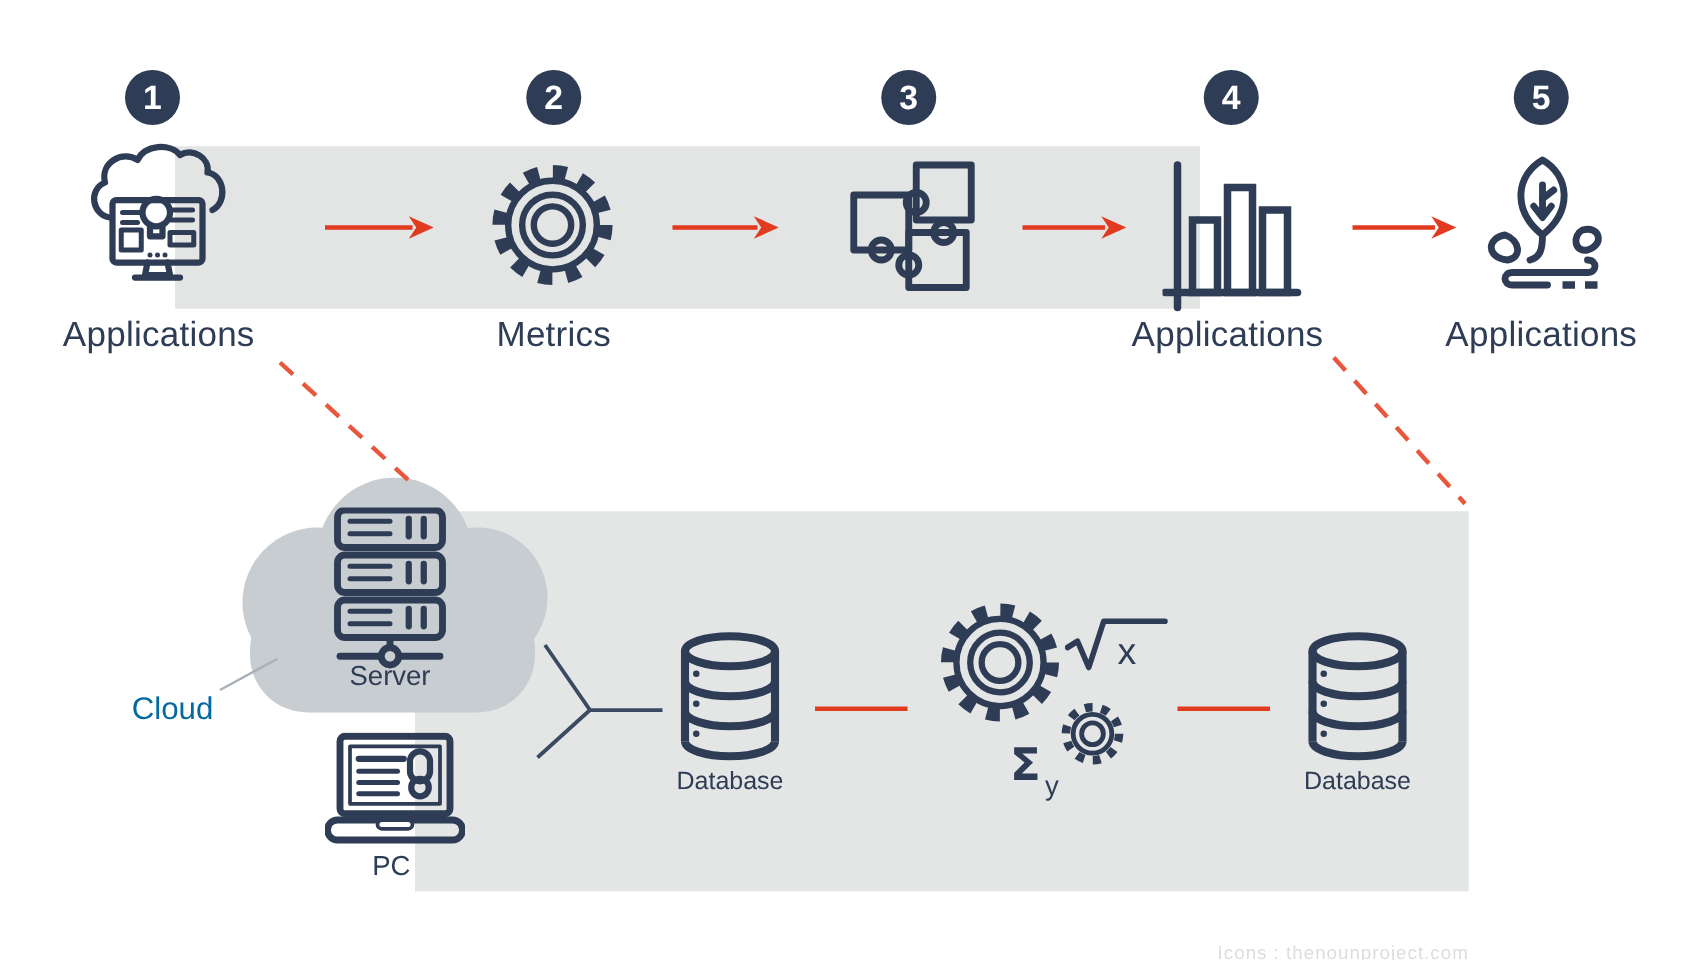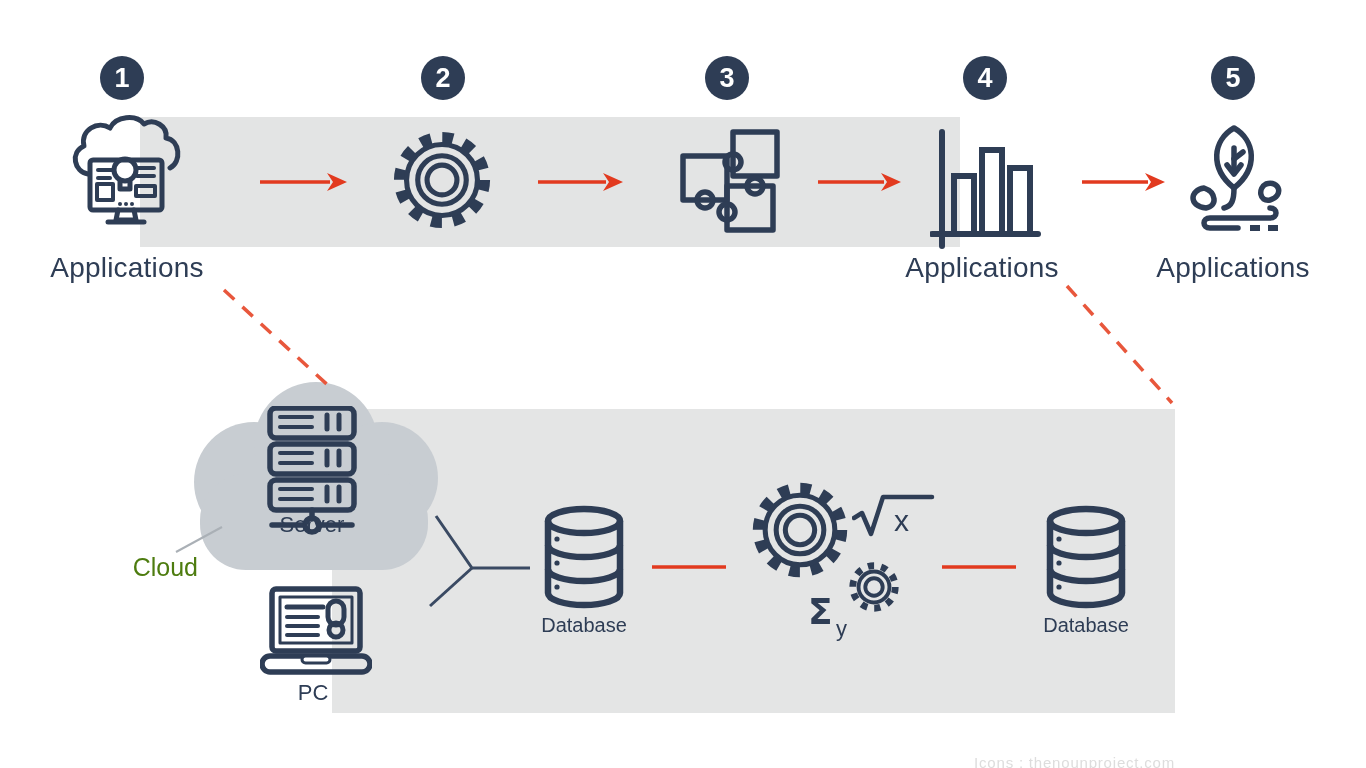--- a/index.html
+++ b/index.html
@@ -12,21 +12,21 @@
   .panel{background:#e4e5e5;}
   .step-badge{
     width:44px;height:44px;border-radius:50%;background:#2e3d55;color:#fff;
     display:flex;align-items:center;justify-content:center;
     font-size:27px;font-weight:bold;z-index:5;
   }
   .step-label{
     font-size:28px;color:#2e3d55;text-align:center;z-index:5;letter-spacing:0.2px;
   }
   .small-label{font-size:20px;color:#2e3d55;text-align:center;z-index:5;}
-  .cloud-label{font-size:25px;color:#4d7c0f;text-align:right;z-index:5;}
+  .cloud-label{font-size:25px;color:#0369a1;text-align:center;z-index:5;}
   .ml-title{font-size:21px;color:#2e3d55;text-align:center;z-index:5;}
   .credit{
     font-size:15px;color:#dddddd;text-align:right;letter-spacing:0.8px;z-index:5;margin-top:40px;
   }
   svg{display:block;}
   .icon{z-index:4;}
   .blob{z-index:2;}
   .overlay{z-index:3;pointer-events:none;}
   .lift{z-index:5;}
 </style>
@@ -162,20 +162,21 @@
       <path d="M84,62 C98,58 102,74 88,78 C77,80 76,66 84,62 Z"></path>
       <path d="M88,86 C96,86 96,96 88,96 L28,96 C20,96 20,106 28,106 L56,106"></path>
     </g>
     <g stroke="#2e3d55" stroke-width="6" stroke-linecap="butt">
       <line x1="68" y1="106" x2="78" y2="106"></line>
       <line x1="86" y1="106" x2="96" y2="106"></line>
     </g>
   </svg>
 
   <div class="abs step-label" style="left:-3px;top:252px;width:260px;">Applications</div>
+  <div class="abs step-label" style="left:313px;top:252px;width:260px;">Metrics</div>
   <div class="abs step-label" style="left:852px;top:252px;width:260px;">Applications</div>
   <div class="abs step-label" style="left:1103px;top:252px;width:260px;">Applications</div>
 
   <svg class="abs icon" style="left:264px;top:406px;" width="96" height="132" viewBox="0 0 96 132">
     <g stroke="#2e3d55" fill="none" stroke-width="5.5" stroke-linecap="round" stroke-linejoin="round">
       <rect x="6" y="2" width="84" height="30" rx="6"></rect>
       <rect x="6" y="38" width="84" height="30" rx="6"></rect>
       <rect x="6" y="74" width="84" height="30" rx="6"></rect>
       <g stroke-width="4">
         <line x1="16" y1="11" x2="48" y2="11"></line>
@@ -192,21 +193,21 @@
           <line x1="75" y1="45" x2="75" y2="59"></line>
         <line x1="63" y1="81" x2="63" y2="95"></line>
           <line x1="75" y1="81" x2="75" y2="95"></line>
       </g>
       <line x1="48" y1="104" x2="48" y2="112"></line>
       <line x1="8" y1="119" x2="40" y2="119"></line>
       <line x1="56" y1="119" x2="88" y2="119"></line>
       <circle cx="48" cy="119" r="7"></circle>
     </g>
   </svg>
-  <div class="abs small-label lift" style="left:232px;top:512px;width:160px;font-size:22px;text-align:center;">Server</div>
+  <div class="abs small-label lift" style="left:232px;top:528px;width:160px;font-size:22px;text-align:center;">Server</div>
 
   <div class="abs cloud-label" style="left:78px;top:553px;width:120px;">Cloud</div>
 
   <svg class="abs icon" style="left:260px;top:586px;" width="112" height="94" viewBox="0 0 112 94">
     <g stroke="#2e3d55" fill="none" stroke-width="5.5" stroke-linecap="round" stroke-linejoin="round">
       <rect x="12" y="3" width="88" height="62" rx="4"></rect>
       <rect x="20" y="11" width="72" height="46" stroke-width="3"></rect>
       <line x1="27" y1="21" x2="63" y2="21" stroke-width="5"></line>
       <line x1="27" y1="31" x2="58" y2="31" stroke-width="4"></line>
       <line x1="27" y1="40" x2="58" y2="40" stroke-width="4"></line>

